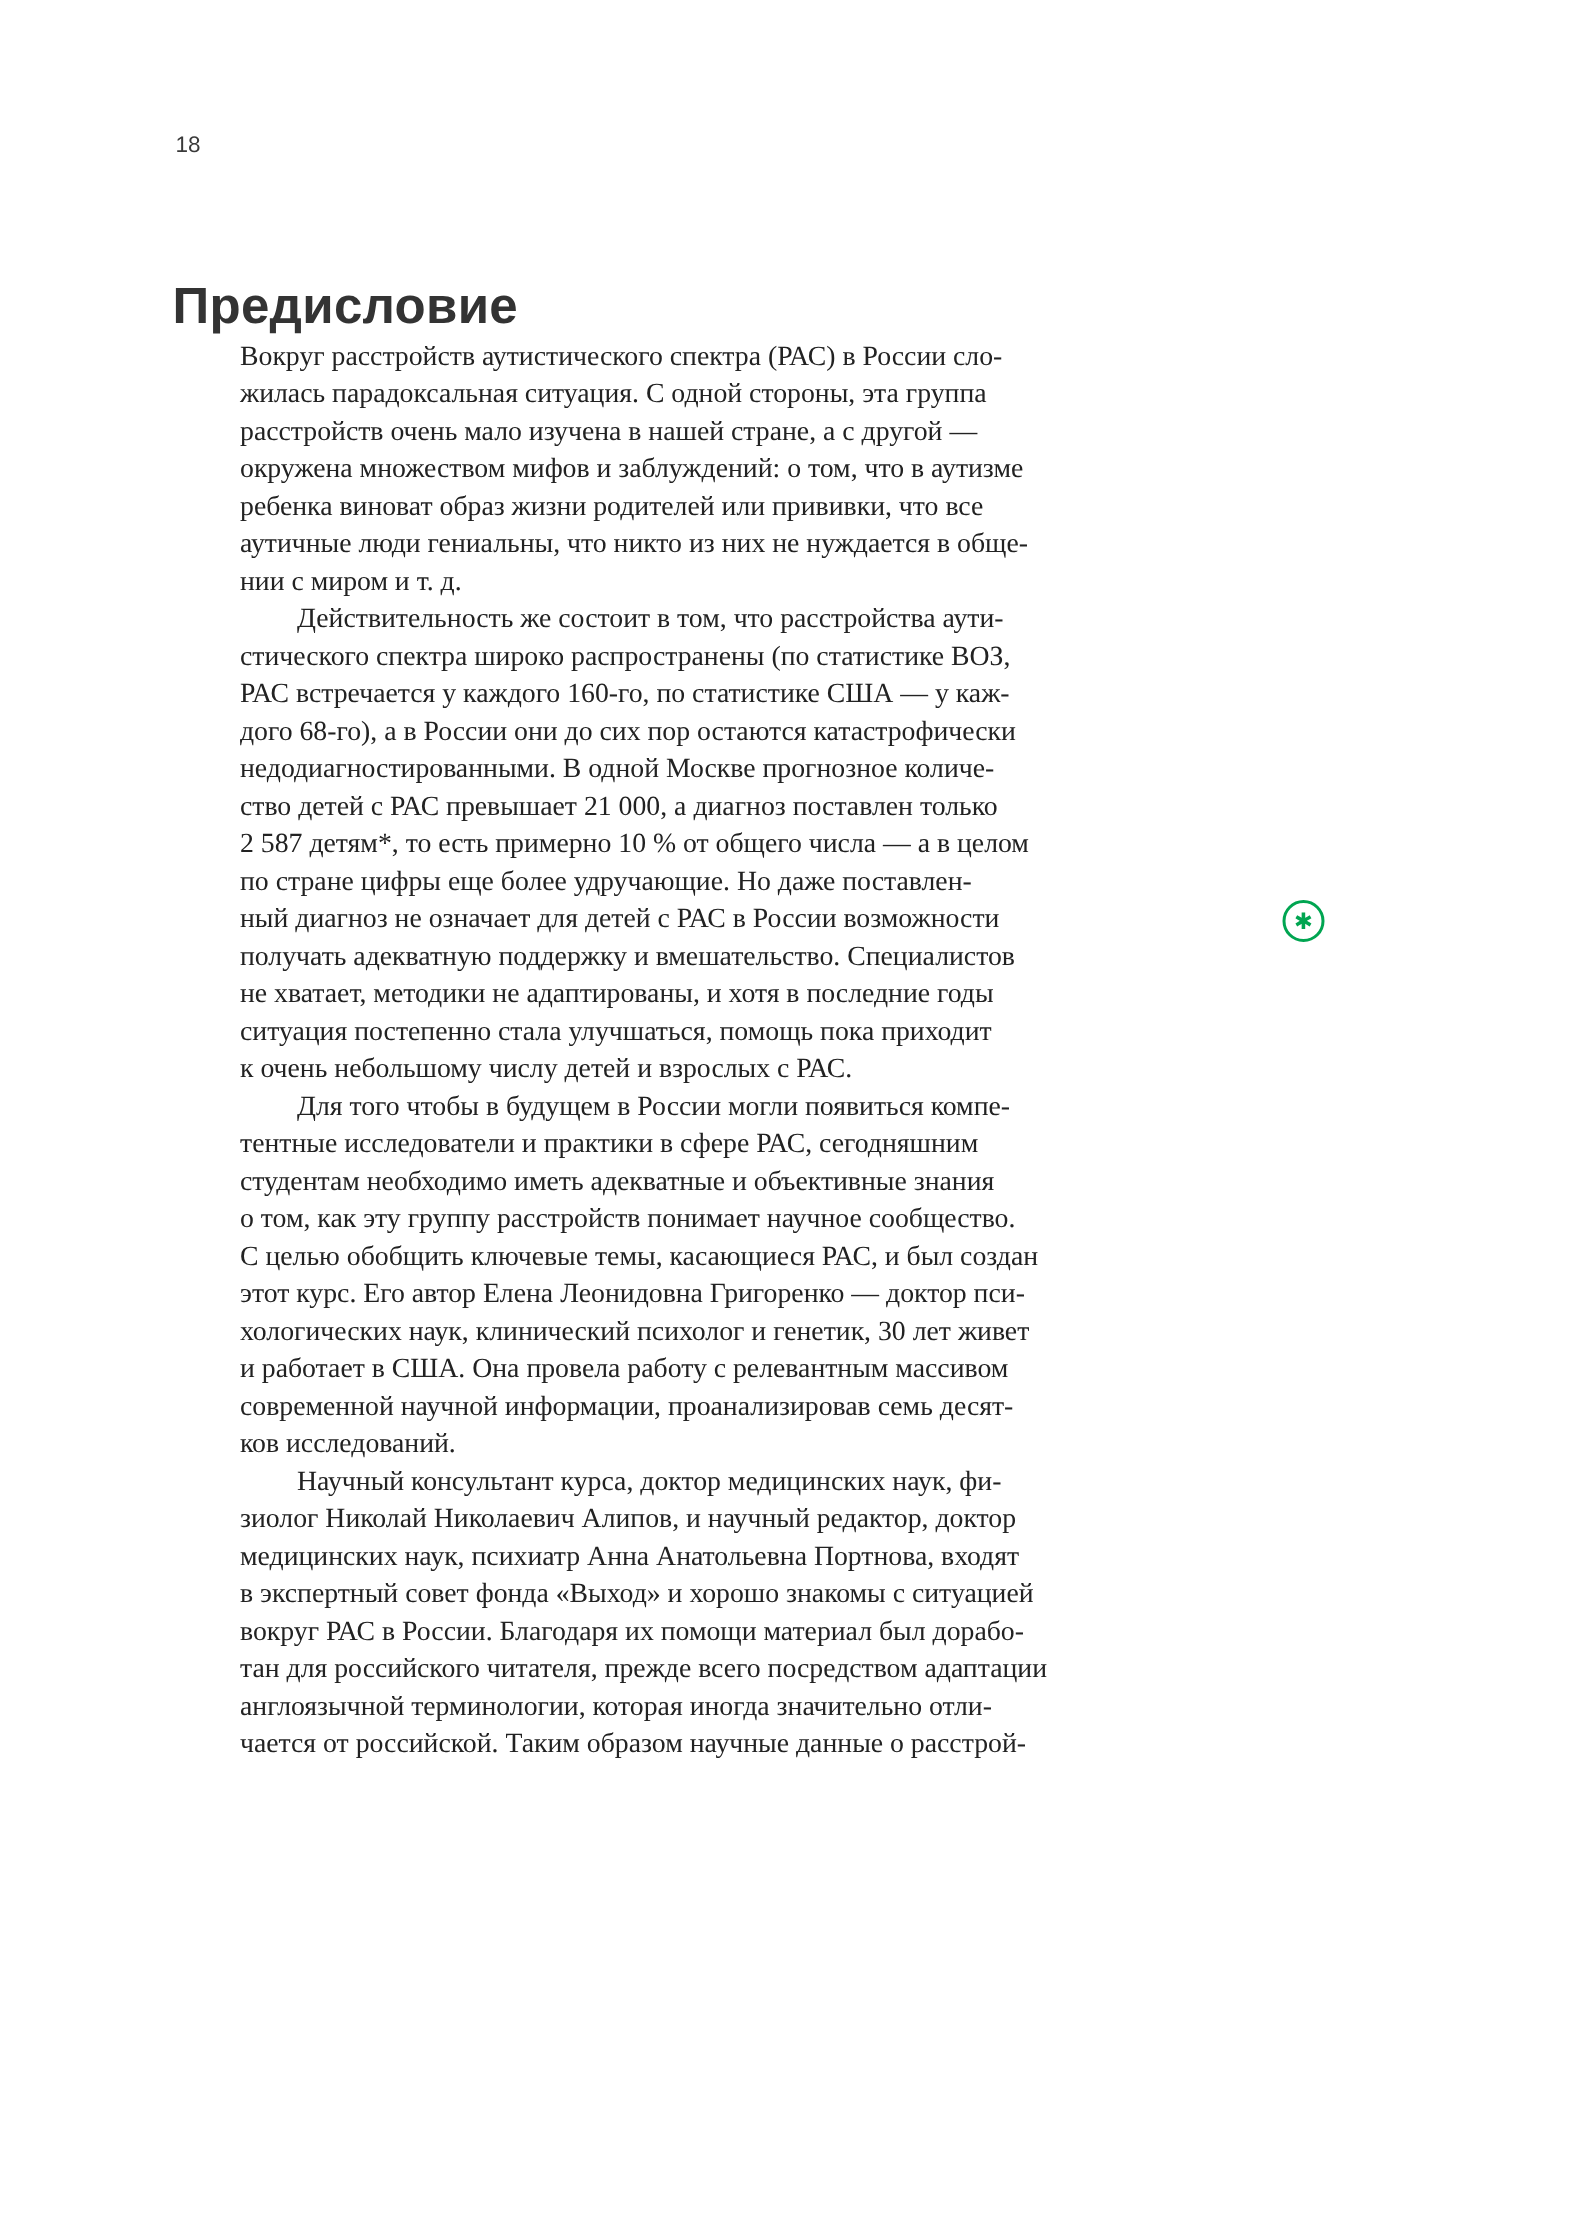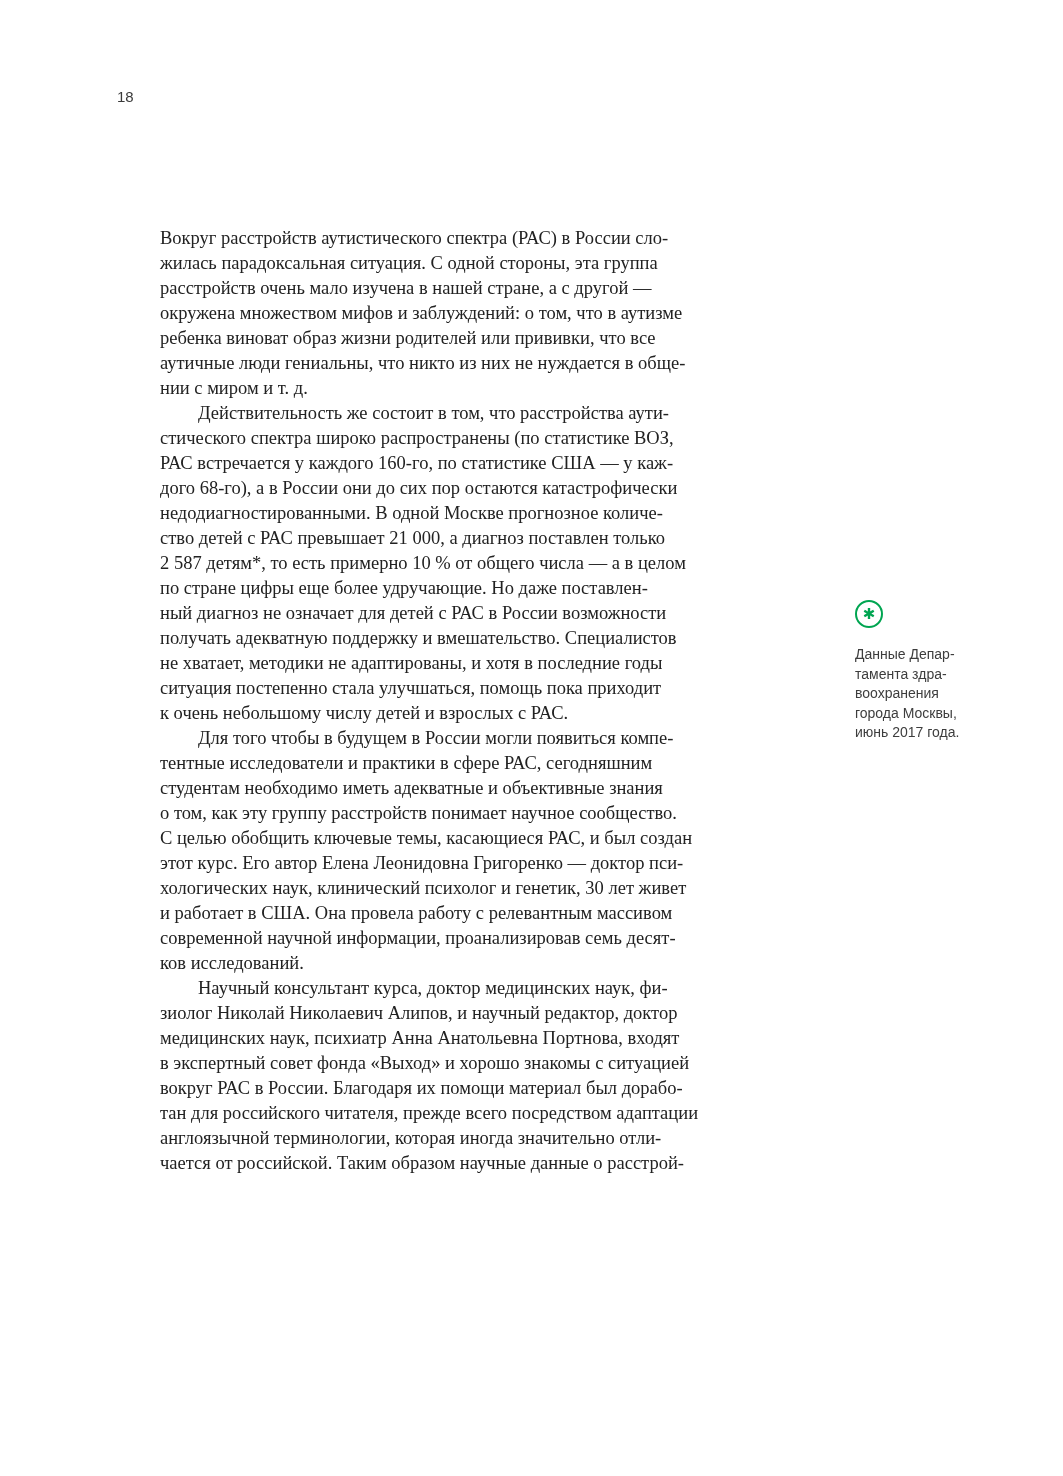--- a/index.html
+++ b/index.html
@@ -79,20 +79,21 @@
     font-family: "Liberation Sans", sans-serif;
   }
 </style>
 </head>
 <body>
 
 <div class="page">
 
   <div class="page-number">18</div>
 
+  <h1 class="chapter-title">Предисловие</h1>
 
   <div class="body-text">
     <p>Вокруг расстройств аутистического спектра (РАС) в России сло-
 жилась парадоксальная ситуация. С одной стороны, эта группа
 расстройств очень мало изучена в нашей стране, а с другой —
 окружена множеством мифов и заблуждений: о том, что в аутизме
 ребенка виноват образ жизни родителей или прививки, что все
 аутичные люди гениальны, что никто из них не нуждается в обще-
 нии с миром и т. д.</p>
     <p class="indent">Действительность же состоит в том, что расстройства аути-
@@ -123,20 +124,15 @@
 медицинских наук, психиатр Анна Анатольевна Портнова, входят
 в экспертный совет фонда «Выход» и хорошо знакомы с ситуацией
 вокруг РАС в России. Благодаря их помощи материал был дорабо-
 тан для российского читателя, прежде всего посредством адаптации
 англоязычной терминологии, которая иногда значительно отли-
 чается от российской. Таким образом научные данные о расстрой-</p>
   </div>
 
   <div class="margin-note">
     <div class="note-icon">✱</div>
-    <div class="note-text">Данные Депар-
-тамента здра-
-воохранения
-города Москвы,
-июнь 2017 года.</div>
   </div>
 
 </div>
 
 </body></html>

